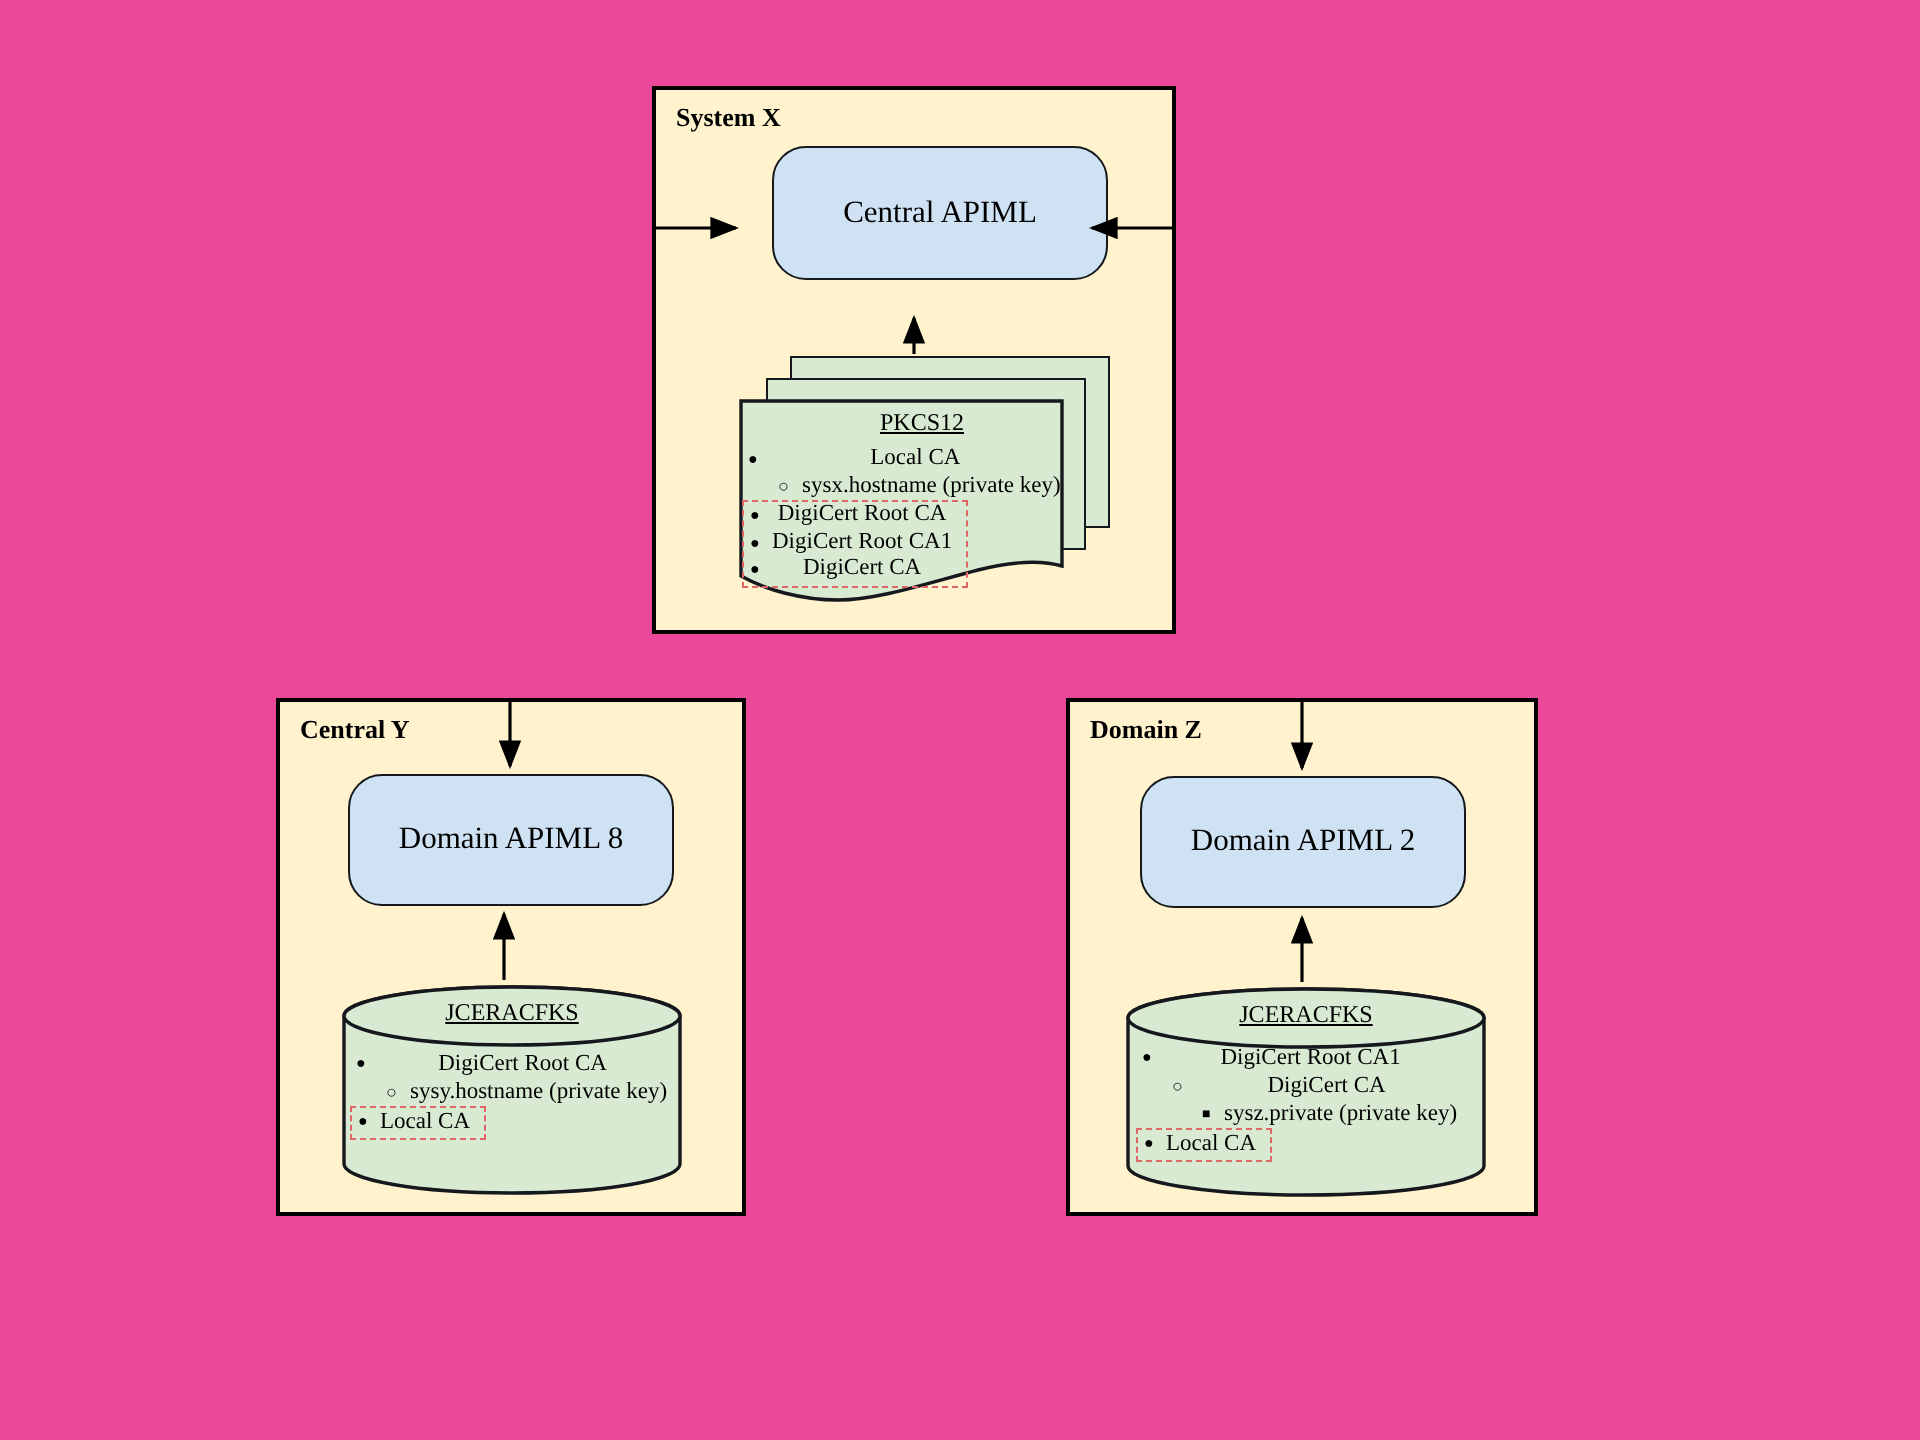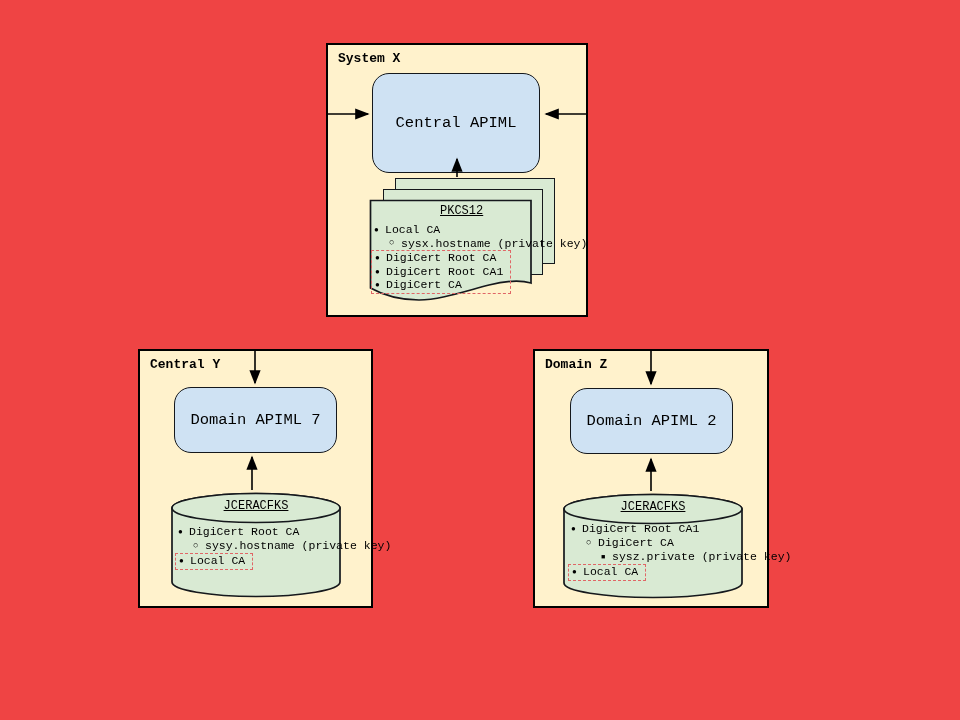--- a/index.html
+++ b/index.html
@@ -1,18 +1,18 @@
 <!DOCTYPE html>
 <html><head>
 <meta charset="utf-8">
 <style>
   html,body { margin:0; padding:0; background:#000; }
   .canvas {
-    position:relative; width:960px; height:720px; background:#ef4444;
-    font-family:Liberation Mono, monospace; overflow:hidden; color:#000;
+    position:relative; width:960px; height:720px; background:#ec4899;
+    font-family:Liberation Serif, serif; overflow:hidden; color:#000;
   }
   .sysbox {
     position:absolute; background:#FFF2CC; border:2px solid #000000;
     box-sizing:border-box;
   }
   .sys-title {
     position:absolute; left:10px; top:6px; font-size:13px; font-weight:bold;
     white-space:nowrap;
   }
   .node {
@@ -26,21 +26,21 @@
     box-sizing:border-box;
   }
   svg.shape { position:absolute; display:block; }
   .store-label {
     position:absolute; font-size:12px; text-decoration:underline;
     white-space:nowrap;
   }
   .entries { position:absolute; font-size:11.5px; }
   .entries.lh135 .entry { line-height:13.5px; }
   .entries.lh14 .entry { line-height:14px; }
-  .entry { position:relative; padding-left:14px; white-space:nowrap; }
+  .entry { position:relative; padding-left:14px; white-space:nowrap;text-align:center; }
   .entry.l2 { padding-left:30px; }
   .entry.l3 { padding-left:44px; }
   .entry.l1::before {
     content:"\25CF"; position:absolute; left:3px; top:0; font-size:8px;
   }
   .entry.l2::before {
     content:"\25CB"; position:absolute; left:18px; top:0; font-size:9px;
   }
   .entry.l3::before {
     content:"\25A0"; position:absolute; left:33px; top:0; font-size:7px;
@@ -53,21 +53,21 @@
 </style>
 </head>
 <body>
 
 <div class="canvas">
 
   <div class="sysbox" style="left:326px; top:43px; width:262px; height:274px;">
     <div class="sys-title">System X</div>
   </div>
 
-  <div class="node" style="left:372px; top:73px; width:168px; height:100px;">
+  <div class="node" style="left:386px; top:73px; width:168px; height:67px;">
     <span class="node-label">Central APIML</span>
   </div>
 
   <div>
     <div class="page" style="left:395px; top:178px; width:160px; height:86px;"></div>
     <div class="page" style="left:383px; top:189px; width:160px; height:86px;"></div>
     <svg class="shape" style="left:369px; top:199px;" width="164" height="104" viewBox="0 0 164 104">
       <path d="M1.5,1.5 L162,1.5 L162,84 C150,80.5 136,82 120,86 C95,92.5 70,101 50,101 C32,101 14,96 1.5,89 Z" fill="#D9EAD3" stroke="#15181c" stroke-width="1.7"></path>
     </svg>
     <div class="store-label" style="left:440px; top:204px; width:88px; text-align:left;">PKCS12</div>
@@ -80,21 +80,21 @@
         <div class="entry l1">DigiCert CA</div>
       </div>
     </div>
   </div>
 
   <div class="sysbox" style="left:138px; top:349px; width:235px; height:259px;">
     <div class="sys-title">Central Y</div>
   </div>
 
   <div class="node" style="left:174px; top:387px; width:163px; height:66px;">
-    <span class="node-label">Domain APIML 7</span>
+    <span class="node-label">Domain APIML 8</span>
   </div>
 
   <svg class="shape" style="left:171px; top:492px;" width="170" height="107" viewBox="0 0 170 107">
     <path d="M1,16 A84,14.5 0 0 1 169,16 L169,90 A84,14.5 0 0 1 1,90 Z" fill="#D9EAD3" stroke="#15181c" stroke-width="1.7"></path>
     <ellipse cx="85" cy="16" rx="84" ry="14.5" fill="#D9EAD3" stroke="#15181c" stroke-width="1.7"></ellipse>
   </svg>
   <div class="store-label" style="left:171px; top:499px; width:170px; text-align:center;">JCERACFKS</div>
   <div class="entries lh14" style="left:175px; top:525px;">
     <div class="entry l1">DigiCert Root CA</div>
     <div class="entry l2">sysy.hostname (private key)</div>

